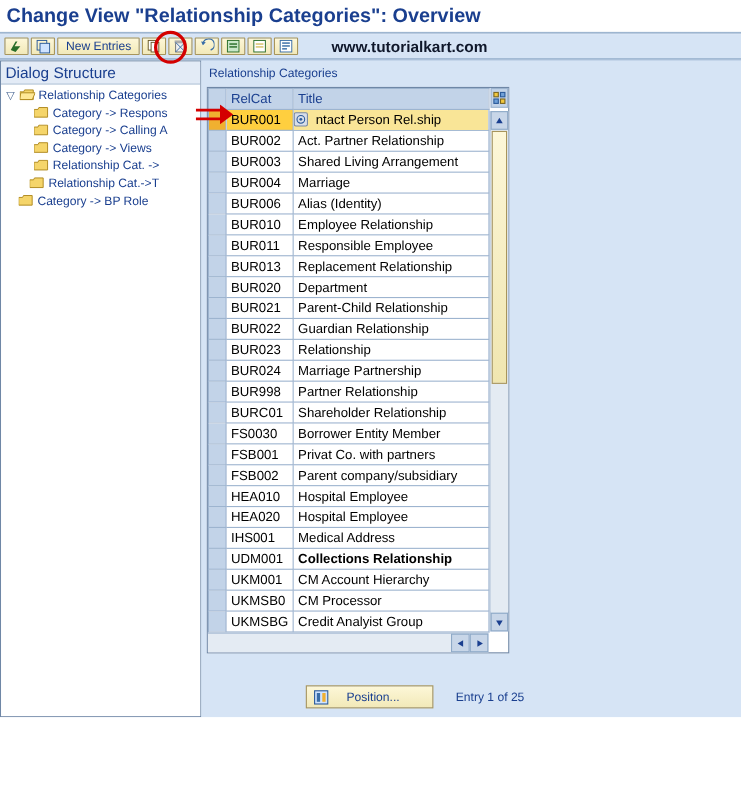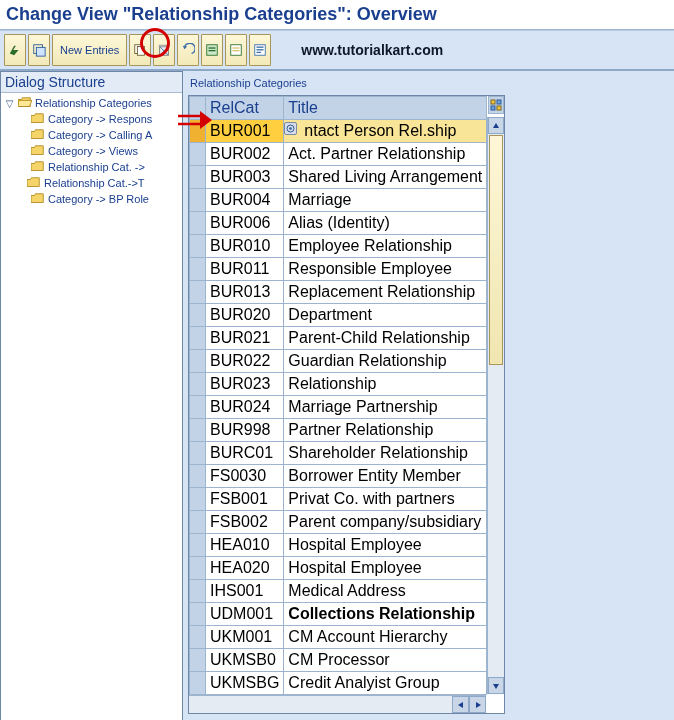--- a/index.html
+++ b/index.html
@@ -19,21 +19,21 @@
   .hr1 { height: 2px; background: linear-gradient(#8ea9c7,#c8d6e8); }
   .toolbar {
     display: flex;
     align-items: center;
     gap: 2px;
     padding: 3px 4px;
     background: #d6e4f5;
     border-bottom: 1px solid #8ea9c7;
   }
   .tbtn {
-    height: 32px;
+    height: 16px;
     min-width: 22px;
     background: linear-gradient(#fdf7d8,#f2e9b8);
     border: 1px solid #a8955b;
     border-radius: 1px;
     display: inline-flex;
     align-items: center;
     justify-content: center;
     cursor: pointer;
     padding: 0 3px;
   }
@@ -100,21 +100,21 @@
     padding: 2px 2px 6px 2px;
   }
   .table-wrap {
     border: 1px solid #6f87a6;
     background: #fff;
     position: relative;
     display: inline-block;
   }
   table.grid {
     border-collapse: collapse;
-    font-size: 16px;
+    font-size: 12px;
   }
   table.grid th, table.grid td {
     border: 1px solid #9db4cf;
     padding: 2px 4px;
     text-align: left;
     height: 18px;
     overflow: hidden;
     white-space: nowrap;
   }
   table.grid th {
@@ -274,21 +274,21 @@
               <path d="M0 2 L4 2 L5 0 L14 0 L14 10 L0 10 Z" fill="#f5d56a" stroke="#b08a20"></path>
             </svg>
             <span class="label">Relationship Cat. -&gt;</span>
           </div>
           <div class="tree-row" style="padding-left: 26px;">
             <svg class="folder-ico" viewBox="0 0 16 12">
               <path d="M0 2 L4 2 L5 0 L14 0 L14 10 L0 10 Z" fill="#f5d56a" stroke="#b08a20"></path>
             </svg>
             <span class="label">Relationship Cat.-&gt;T</span>
           </div>
-          <div class="tree-row" style="padding-left: 30px;">
+          <div class="tree-row" style="padding-left: 16px;">
             <svg class="folder-ico" viewBox="0 0 16 12">
               <path d="M0 2 L4 2 L5 0 L14 0 L14 10 L0 10 Z" fill="#f5d56a" stroke="#b08a20"></path>
             </svg>
             <span class="label">Category -&gt; BP Role</span>
           </div>
         </div>
     </div>
   </div>
 
   <div class="right-pane">

